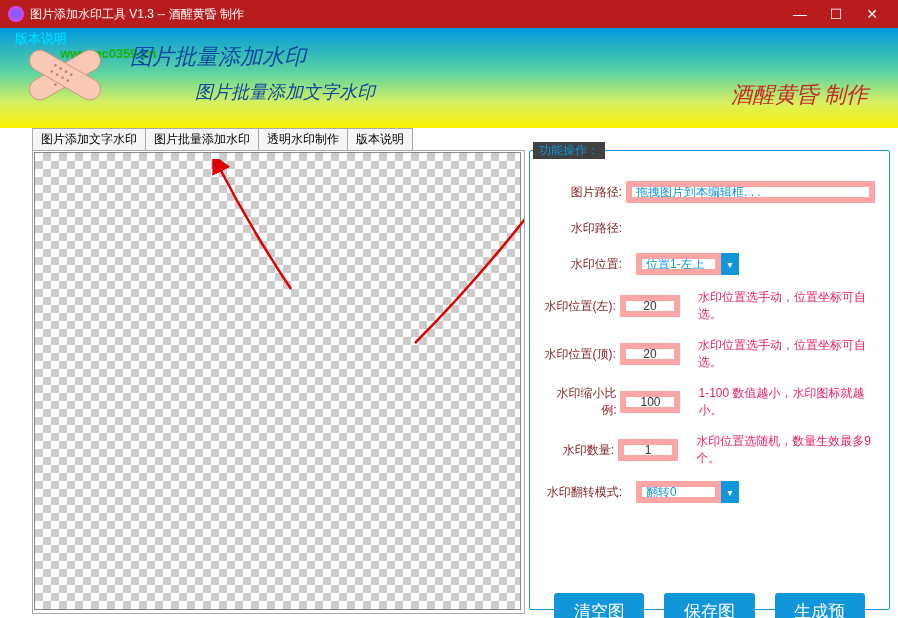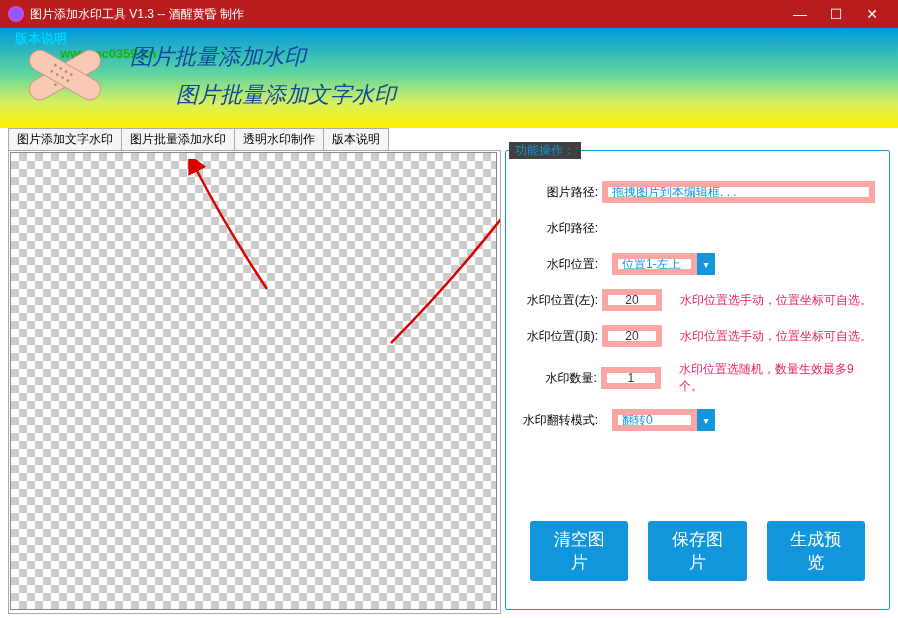--- a/index.html
+++ b/index.html
@@ -61,38 +61,39 @@
     .banner-text1 {
       position: absolute;
       left: 130px; top: 14px;
       font-size: 22px;
       color: #0d47a1;
       font-family: "STKaiti", "KaiTi", cursive;
       font-style: italic;
     }
     .banner-text2 {
       position: absolute;
-      left: 176px; top: 52px;
-      font-size: 22px;
+      left: 195px; top: 52px;
+      font-size: 18px;
       color: #0d47a1;
       font-family: "STKaiti", "KaiTi", cursive;
       font-style: italic;
     }
     .banner-text3 {
       position: absolute;
       right: 30px; top: 52px;
       font-size: 22px;
       color: #c62828;
       font-family: "STKaiti", "KaiTi", cursive;
       font-style: italic;
     }
     
     .main {
       display: flex;
       height: calc(618px - 28px - 100px);
+      margin-left: 24px;
     }
     
     .left-panel {
       width: 505px;
       padding: 0 4px 4px 8px;
     }
     .tabs {
       display: flex;
       height: 22px;
     }
@@ -159,21 +160,21 @@
     }
     .row {
       display: flex;
       align-items: center;
       margin-bottom: 14px;
       min-height: 22px;
     }
     .row-lbl {
       width: 82px;
       text-align: right;
-      color: #000000;
+      color: #7f1d1d;
       padding-right: 4px;
     }
     .row input[type="text"] {
       border: 6px solid #fca5a5;
       height: 22px;
       padding: 0 4px;
       color: #1296db;
     }
     .row input.wide { flex: 1; }
     .row input.num { width: 60px; text-align: center; color: #333; }
@@ -249,20 +250,21 @@
           <circle cx="56" cy="36" r="1.5" fill="#c77"></circle>
         <circle cx="35" cy="44" r="1.5" fill="#c77"></circle>
           <circle cx="42" cy="44" r="1.5" fill="#c77"></circle>
         <circle cx="49" cy="44" r="1.5" fill="#c77"></circle>
           <circle cx="56" cy="44" r="1.5" fill="#c77"></circle>
       </g>
     </svg>
   </div>
   <div class="banner-text1">图片批量添加水印</div>
   <div class="banner-text2">图片批量添加文字水印</div>
+  <div class="banner-text3">酒醒黄昏 制作</div>
 </div>
 
 <div class="main">
   <div class="left-panel">
     <div class="tabs">
       <div class="tab">图片添加文字水印</div>
       <div class="tab">图片批量添加水印</div>
       <div class="tab">透明水印制作</div>
       <div class="tab">版本说明</div>
     </div>
@@ -313,20 +315,25 @@
         <input type="text" class="num" value="20" style="">
         <span class="hint">水印位置选手动，位置坐标可自选。</span>
       </div>
 
       <div class="row">
         <span class="row-lbl">水印位置(顶):</span>
         <input type="text" class="num" value="20" style="">
         <span class="hint">水印位置选手动，位置坐标可自选。</span>
       </div>
 
+      <div class="row">
+        <span class="row-lbl">水印缩小比例:</span>
+        <input type="text" class="num" value="100" style="">
+        <span class="hint">1-100 数值越小，水印图标就越小。</span>
+      </div>
 
       <div class="row">
         <span class="row-lbl">水印数量:</span>
         <input type="text" class="num" value="1" style="">
         <span class="hint">水印位置选随机，数量生效最多9个。</span>
       </div>
 
       <div class="row">
         <span class="row-lbl">水印翻转模式:</span>
         <div class="select-wrap">

